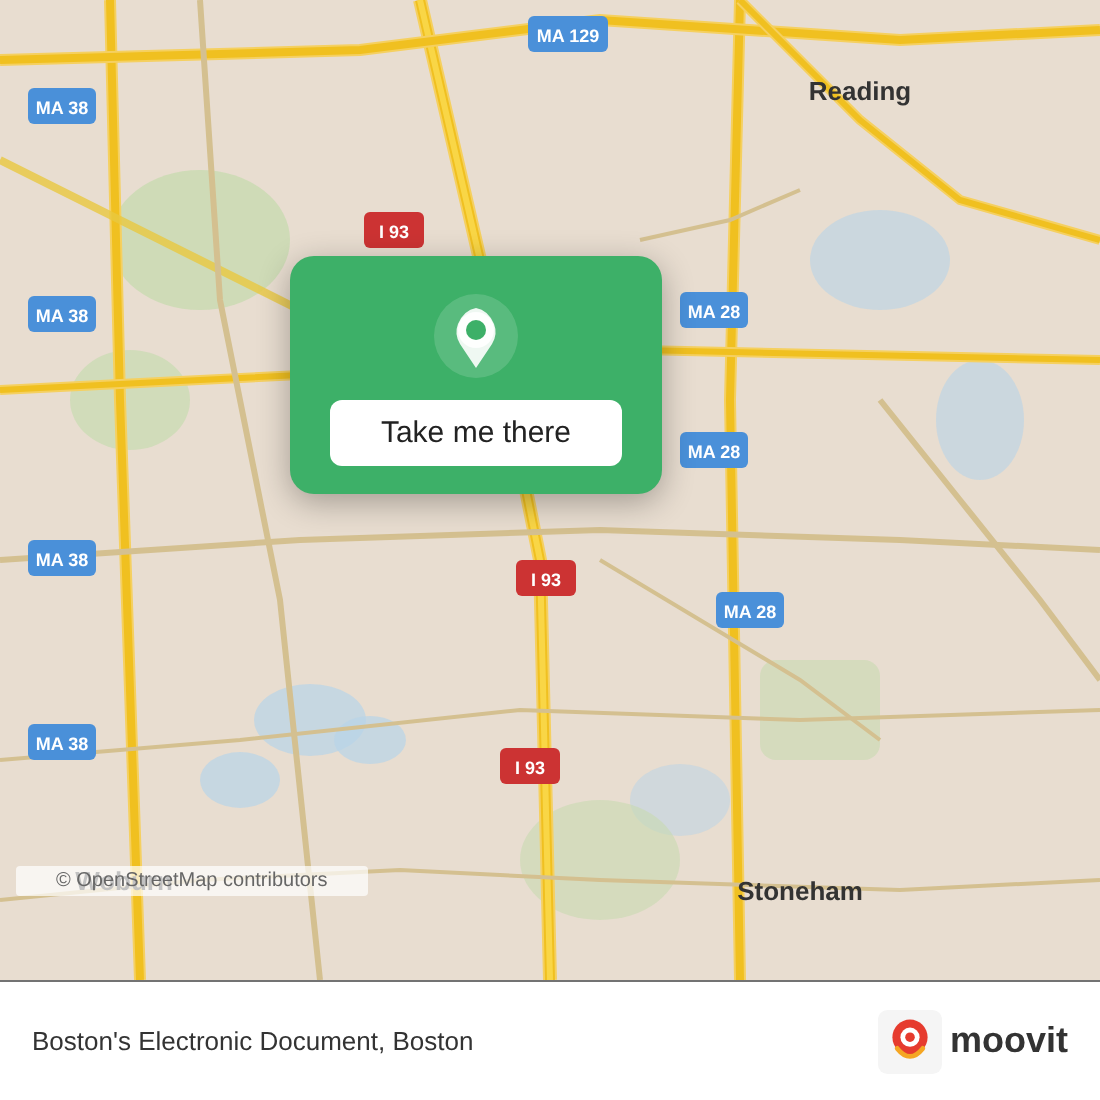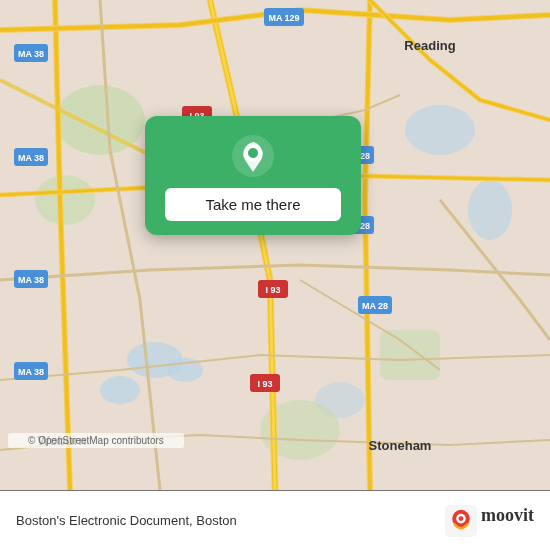--- a/index.html
+++ b/index.html
@@ -48,42 +48,41 @@
       bottom: 42px;
       left: 8px;
       background: rgba(255,255,255,0.7);
       padding: 2px 20px;
       border-radius: 2px;
     }
 
     
     #moovit-logo {
       display: flex;
-      align-items: flex-start;
+      align-items: center;
       gap: 4px;
-      font-family: Liberation Serif, serif;
     }
 
     .moovit-icon {
       width: 32px;
       height: 32px;
     }
 
     .moovit-text {
       font-size: 18px;
       font-weight: bold;
       color: #333;
     }
 
     
     #popup-card {
       position: absolute;
-      top: 116px;
+      top: 128px;
       left: 145px;
-      width: 216px;
+      width: 186px;
       background: #3db068;
       border-radius: 12px;
       display: flex;
       flex-direction: column;
       align-items: center;
       padding: 18px 20px 14px 20px;
       box-shadow: 0 4px 16px rgba(0,0,0,0.3);
     }
 
     .pin-icon {

